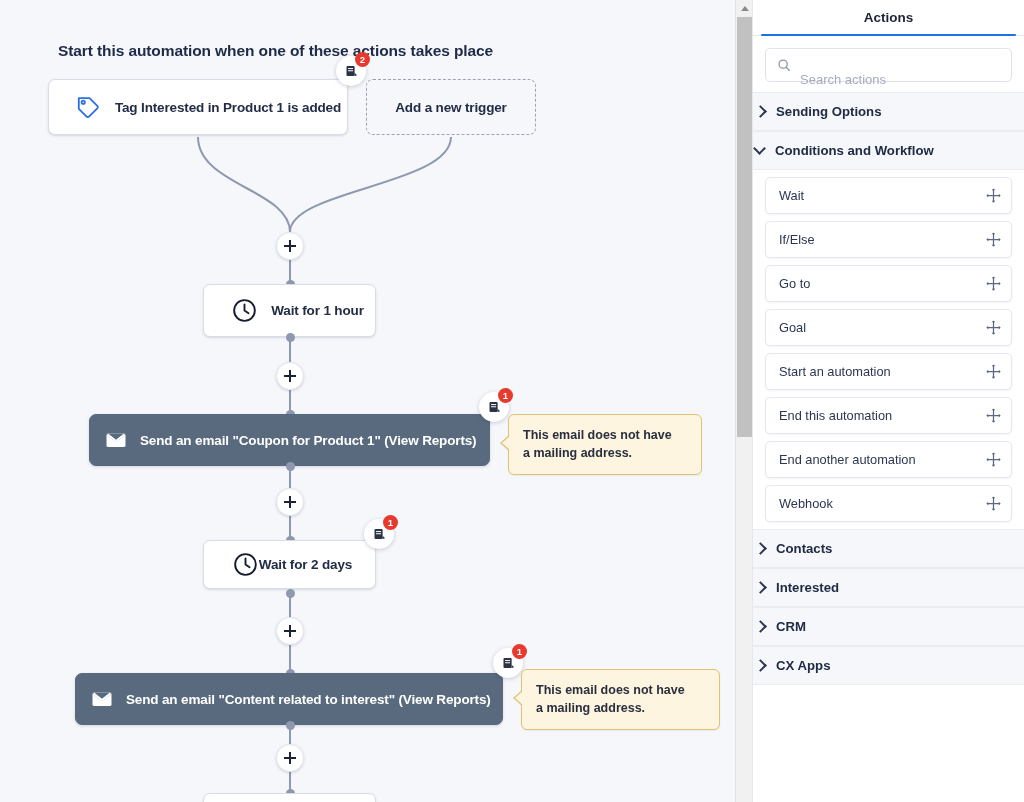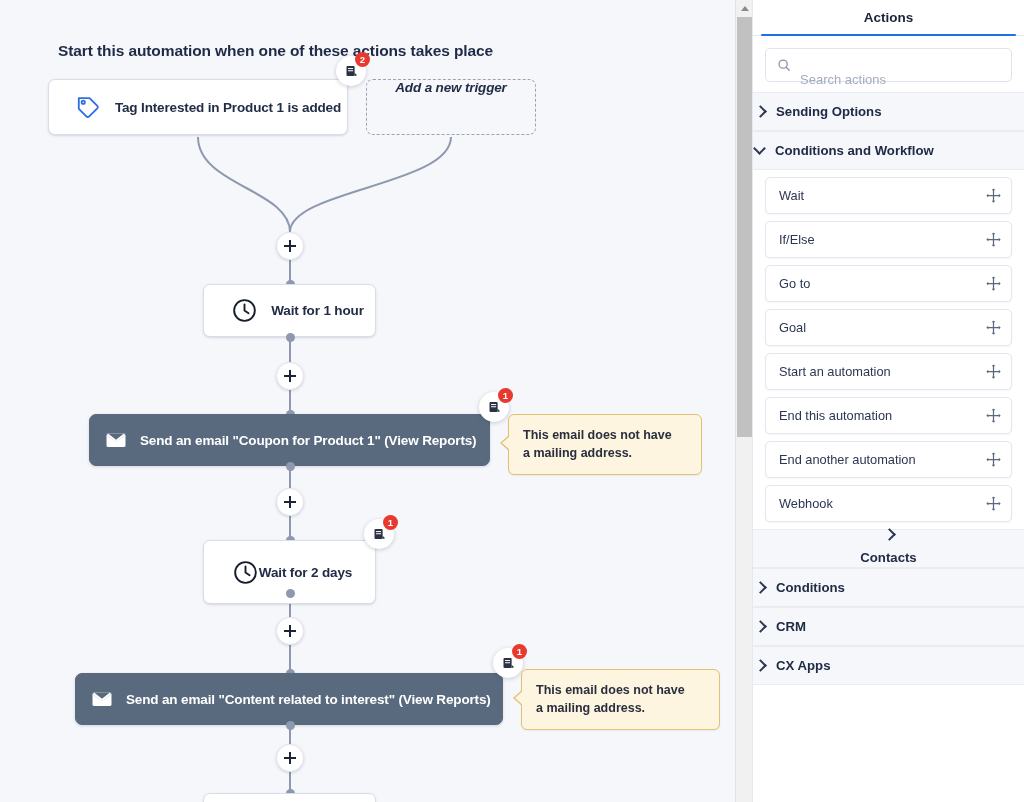--- a/index.html
+++ b/index.html
@@ -35,21 +35,21 @@
     border: 1px solid #d9dde7;
     border-radius: 7px;
     box-shadow: 0 1px 3px rgba(30,40,70,0.10), 0 1px 1px rgba(30,40,70,0.05);
     display: flex; align-items: center; justify-content: center;
   }
   .card-dashed {
     background: transparent;
     border: 1.5px dashed #9aa3b5;
     border-radius: 7px;
     box-shadow: none;
-    display: flex; align-items: flex-start; justify-content: center; font-style: italic;
+    display: flex; align-items: center; justify-content: center;
   }
   .card-dark {
     background: #596a7e;
     border: 1px solid #596a7e;
     border-radius: 7px;
     box-shadow: 0 1px 3px rgba(30,40,70,0.16);
     display: flex; align-items: center;
   }
 
   .node-label {
@@ -64,21 +64,21 @@
 
   
   #trigger-tag { left: 48px; top: 79px; width: 300px; height: 56px; padding-left: 20px; gap: 14px; }
   #trigger-add { left: 366px; top: 79px; width: 170px; height: 56px; }
 
   
   #node-wait-1 { left: 203px; top: 284px; width: 173px; height: 53px; padding-left: 16px; gap: 13px; }
   
   #node-email-1 { left: 89px; top: 414px; width: 401px; height: 52px; padding-left: 14px; gap: 12px; }
   
-  #node-wait-2 { left: 203px; top: 540px; width: 173px; height: 64px; padding-left: 5px; gap: 0; }
+  #node-wait-2 { left: 203px; top: 540px; width: 173px; height: 49px; padding-left: 5px; gap: 0; }
   
   #node-email-2 { left: 75px; top: 673px; width: 428px; height: 52px; padding-left: 14px; gap: 12px; }
   
   #node-partial { left: 203px; top: 793px; width: 173px; height: 53px; }
 
   
   .plus-btn {
     position: absolute;
     width: 28px; height: 28px; border-radius: 50%;
     background: #ffffff;
@@ -519,28 +519,28 @@
         <span>Webhook</span>
         <span class="drag-handle">
           <svg width="15" height="15" viewBox="0 0 24 24" fill="#5c6780">
             <path d="M11 2 L13 2 L13 11 L22 11 L22 13 L13 13 L13 22 L11 22 L11 13 L2 13 L2 11 L11 11 Z"></path>
             <path d="M12 0.6 L15 3.6 L9 3.6 Z M12 23.4 L9 20.4 L15 20.4 Z M0.6 12 L3.6 9 L3.6 15 Z M23.4 12 L20.4 15 L20.4 9 Z"></path>
           </svg>
         </span>
       </div>
 
 
-      <div class="group-header" style="margin-top:6px;flex-direction:column;">
+      <div class="group-header" style="margin-top:6px;">
         <span class="chev right"></span>
         <span>Contacts</span>
       </div>
 
       <div class="group-header">
         <span class="chev right"></span>
-        <span>Conditions</span>
+        <span>Interested</span>
       </div>
 
       <div class="group-header">
         <span class="chev right"></span>
         <span>CRM</span>
       </div>
 
       <div class="group-header">
         <span class="chev right"></span>
         <span>CX Apps</span>

